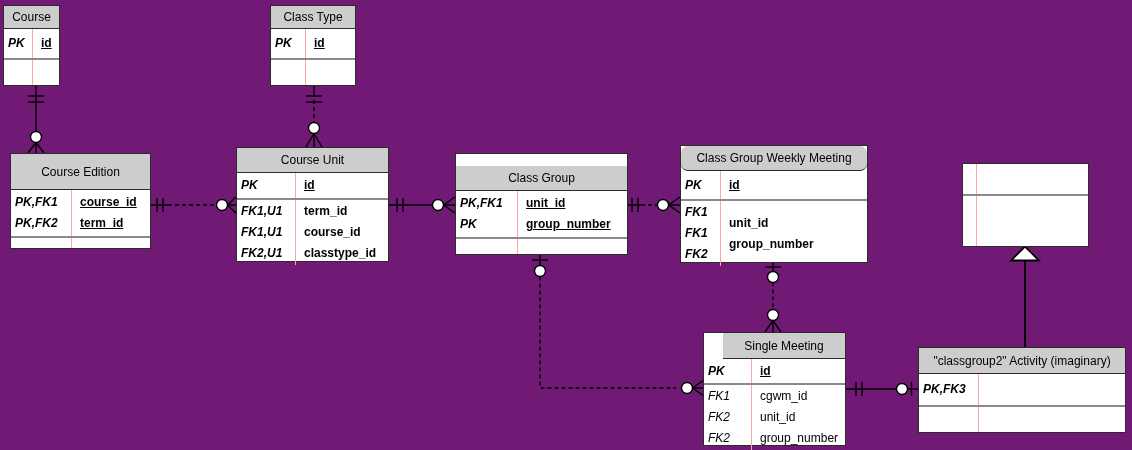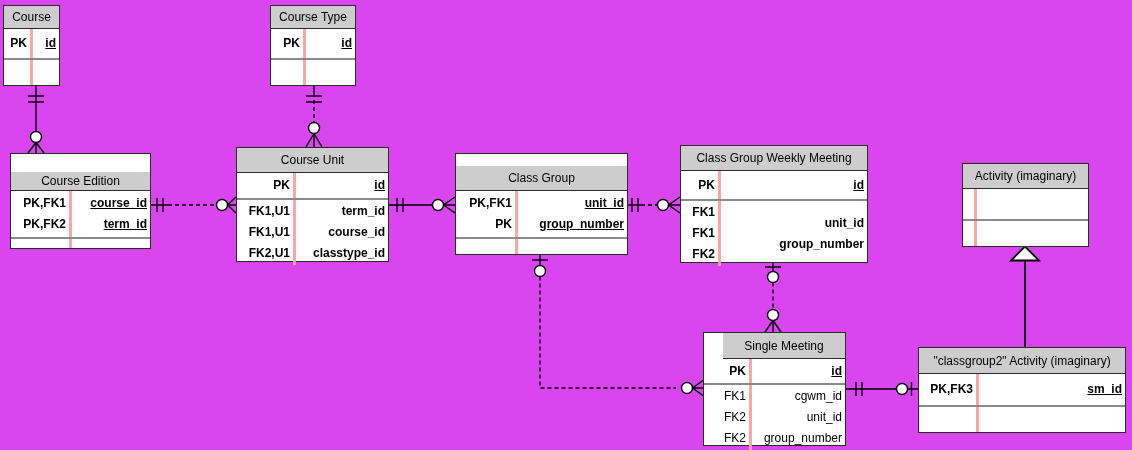--- a/index.html
+++ b/index.html
@@ -1,35 +1,35 @@
 <!DOCTYPE html>
 <html><head>
 <meta charset="utf-8">
 <style>
   html,body{margin:0;padding:0;background:#ffffff;}
   #canvas{
-    position:relative;width:1132px;height:450px;background:#d946ef;overflow:hidden;
-    font-family:"Liberation Sans","DejaVu Sans",sans-serif;font-size:12px;color:#000;text-align:right;
+    position:relative;width:1132px;height:450px;background:#701a75;overflow:hidden;
+    font-family:"Liberation Sans","DejaVu Sans",sans-serif;font-size:12px;color:#000;
   }
   #wires{position:absolute;left:0;top:0;z-index:0;}
   .table{
     position:absolute;z-index:1;background:#ffffff;border:1px solid #2b2b2b;
     box-sizing:border-box;display:flex;flex-direction:column;
   }
   .t-header{
     background:#cdcdcd;border-bottom:1px solid #2b2b2b;
     display:flex;align-items:center;justify-content:center;
     white-space:nowrap;overflow:hidden;flex:0 0 auto;box-sizing:border-box;
   }
   .sec{display:flex;flex-direction:row;box-sizing:border-box;flex:0 0 auto;}
   .sec.divided{border-top:2px solid #8a8a8a;}
   .kcol{
-    flex:0 0 auto;border-right:3px solid #fca5a5;box-sizing:border-box;
+    flex:0 0 auto;border-right:1px solid #fca5a5;box-sizing:border-box;
     display:flex;flex-direction:column;justify-content:center;
-    padding:1px 3px 1px 4px;font-weight:bold;
+    padding:1px 3px 1px 4px;font-weight:bold;font-style:italic;
   }
   .ncol{
     flex:1 1 auto;box-sizing:border-box;
     display:flex;flex-direction:column;justify-content:center;
     padding:1px 3px 1px 8px;font-weight:bold;
   }
   .sec .line{line-height:21px;white-space:nowrap;}
   .pk{text-decoration:underline;}
   .regular .kcol,.regular .ncol{font-weight:normal;}
 </style>
@@ -139,37 +139,37 @@
           <span class="line pk">id</span>
         </div>
     </div>
     <div class="sec divided" style="flex:1;">
       <div class="kcol" style="width:29px;"></div>
         <div class="ncol"></div>
     </div>
   </div>
 
   <div class="table" style="left:270px;top:5px;width:86px;height:81px;">
-    <div class="t-header" style="height:23px;">Course Type</div>
+    <div class="t-header" style="height:23px;">Class Type</div>
     <div class="sec" style="height:29px;">
       <div class="kcol" style="width:35px;">
           <span class="line">PK</span>
         </div>
       <div class="ncol">
           <span class="line pk">id</span>
         </div>
     </div>
     <div class="sec divided" style="flex:1;">
       <div class="kcol" style="width:35px;"></div>
         <div class="ncol"></div>
     </div>
   </div>
 
   <div class="table" style="left:10px;top:153px;width:141px;height:96px;">
-    <div class="t-header" style="height:19px;margin-top:18px;">Course Edition</div>
+    <div class="t-header" style="height:36px;">Course Edition</div>
     <div class="sec" style="height:46px;">
       <div class="kcol" style="width:61px;">
         <span class="line">PK,FK1</span>
         <span class="line">PK,FK2</span>
       </div>
       <div class="ncol">
         <span class="line pk">course_id</span>
         <span class="line pk">term_id</span>
       </div>
     </div>
@@ -215,21 +215,21 @@
         <span class="line pk">group_number</span>
       </div>
     </div>
     <div class="sec divided" style="flex:1;">
       <div class="kcol" style="width:62px;"></div>
         <div class="ncol"></div>
     </div>
   </div>
 
   <div class="table" style="left:680px;top:145px;width:188px;height:118px;">
-    <div class="t-header" style="height:25px;">Class Group Weekly Meeting</div>
+    <div class="t-header" style="height:25px;border-radius:7px;">Class Group Weekly Meeting</div>
     <div class="sec" style="height:28px;">
       <div class="kcol" style="width:40px;">
           <span class="line">PK</span>
         </div>
       <div class="ncol">
           <span class="line pk">id</span>
         </div>
     </div>
     <div class="sec divided" style="flex:1;">
       <div class="kcol" style="width:40px;">
@@ -238,21 +238,20 @@
         <span class="line">FK2</span>
       </div>
       <div class="ncol">
         <span class="line">unit_id</span>
         <span class="line">group_number</span>
       </div>
     </div>
   </div>
 
   <div class="table" style="left:962px;top:163px;width:127px;height:84px;">
-    <div class="t-header" style="height:25px;">Activity (imaginary)</div>
     <div class="sec" style="height:30px;">
       <div class="kcol" style="width:14px;"></div>
         <div class="ncol"></div>
     </div>
     <div class="sec divided" style="flex:1;">
       <div class="kcol" style="width:14px;"></div>
         <div class="ncol"></div>
     </div>
   </div>
 
@@ -279,23 +278,20 @@
       </div>
     </div>
   </div>
 
   <div class="table" style="left:918px;top:347px;width:208px;height:86px;">
     <div class="t-header" style="height:26px;">"classgroup2" Activity (imaginary)</div>
     <div class="sec" style="height:31px;">
       <div class="kcol" style="width:60px;">
           <span class="line">PK,FK3</span>
         </div>
-      <div class="ncol">
-          <span class="line pk">sm_id</span>
-        </div>
     </div>
     <div class="sec divided" style="flex:1;">
       <div class="kcol" style="width:60px;"></div>
         <div class="ncol"></div>
     </div>
   </div>
 
 </div>
 
 </body></html>

